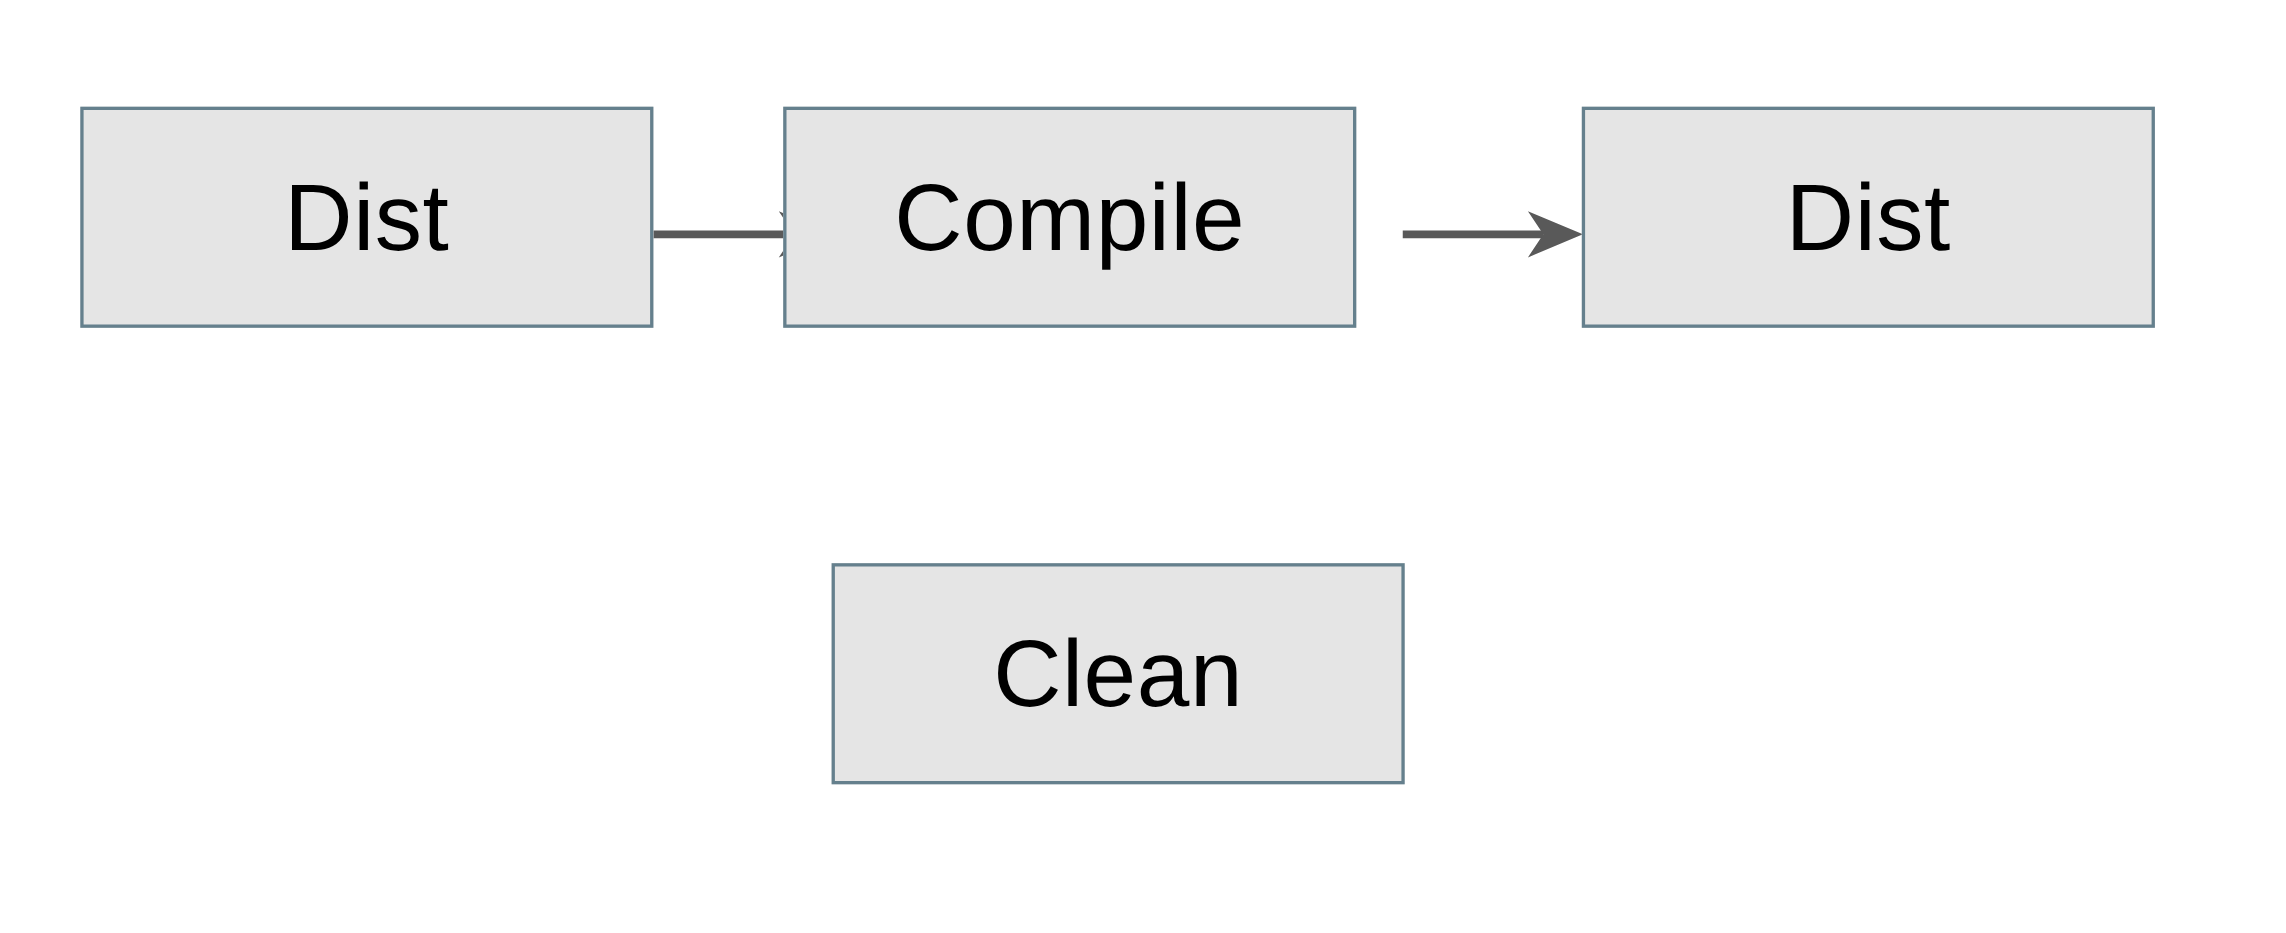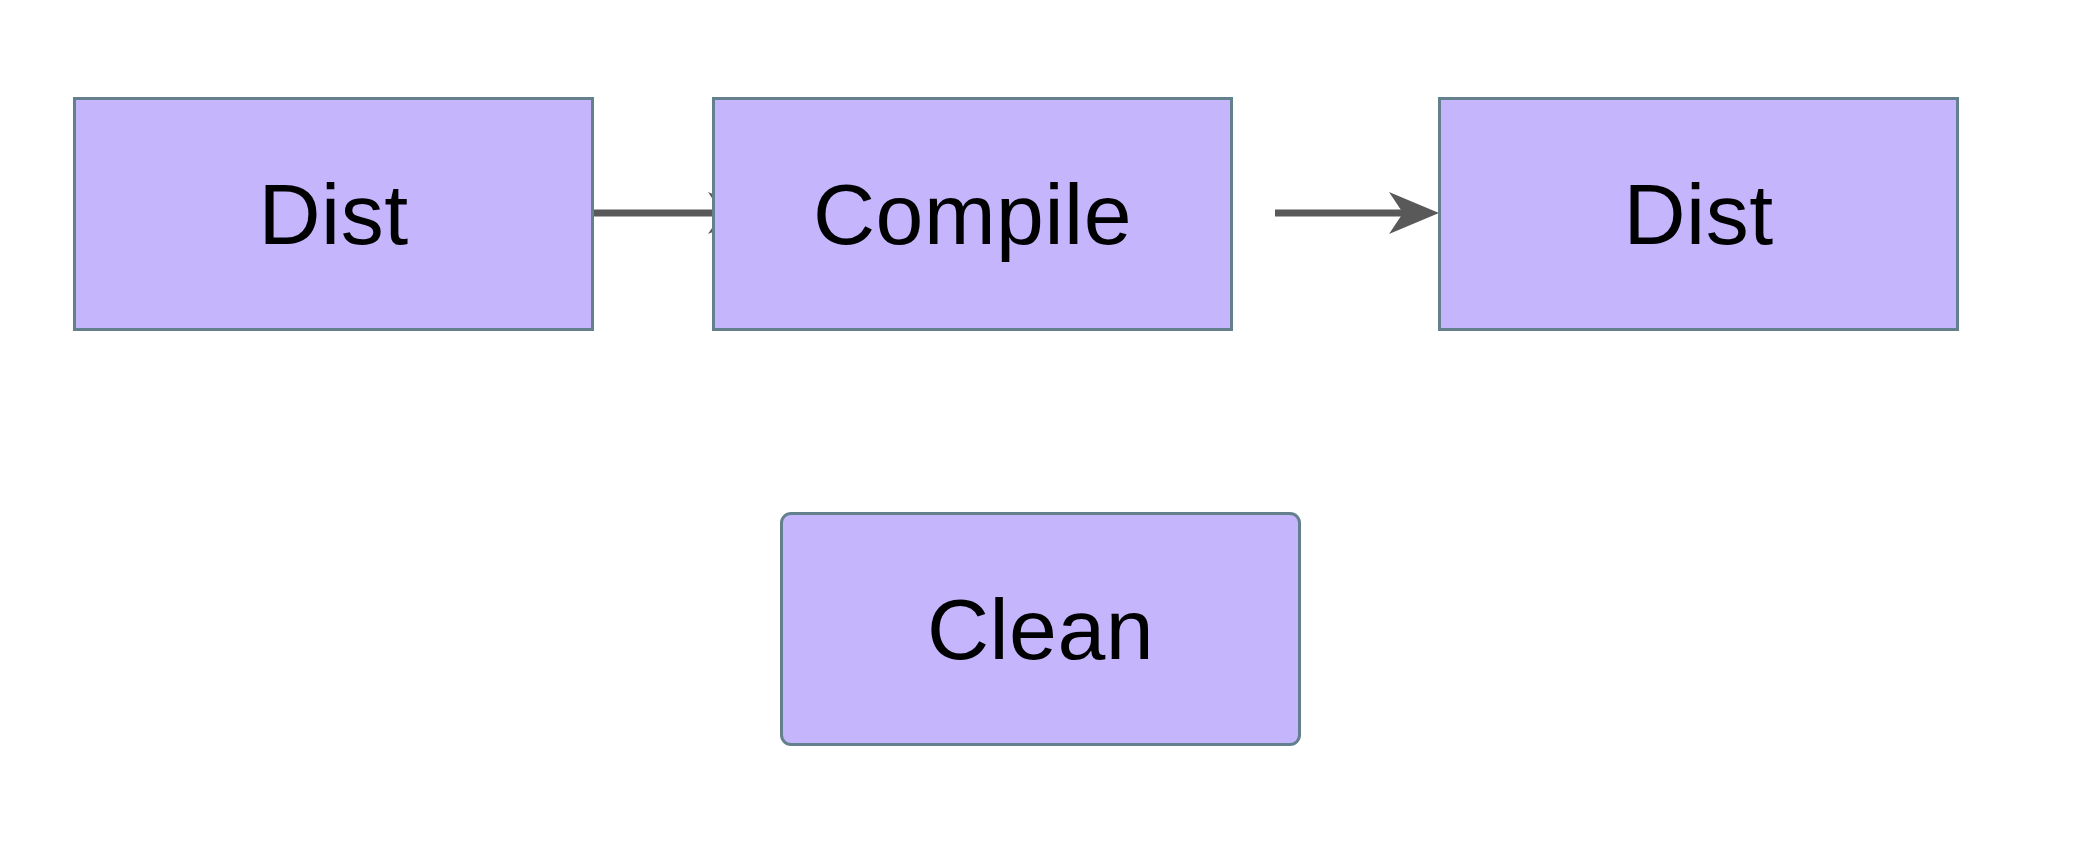--- a/index.html
+++ b/index.html
@@ -11,39 +11,39 @@
     position: relative;
     width: 2078px;
     height: 848px;
     background: #ffffff;
     overflow: hidden;
     font-family: "Liberation Sans", sans-serif;
   }
   .node {
     position: absolute;
     width: 521px;
-    height: 234px;
+    height: 201px;
     box-sizing: border-box;
-    background: #c4b5fd;
+    background: #e5e5e5;
     border: 3px solid #65808d;
     display: flex;
     align-items: center;
     justify-content: center;
   }
   .node .label {
     font-size: 86px;
     line-height: 1;
     color: #000000;
     letter-spacing: 0.5px;
     white-space: nowrap;
   }
   .node-dist    { left: 73px;   top: 97px; }
   .node-compile { left: 712px;  top: 97px; }
   .node-init    { left: 1438px; top: 97px; }
-  .node-clean   { left: 780px;  top: 512px; border-radius: 11px; }
+  .node-clean   { left: 756px;  top: 512px; }
   .edge {
     position: absolute;
     top: 183px;
     width: 164px;
     height: 60px;
   }
   .edge-1 { left: 594px; }
   .edge-2 { left: 1275px; }
 </style>
 </head>

